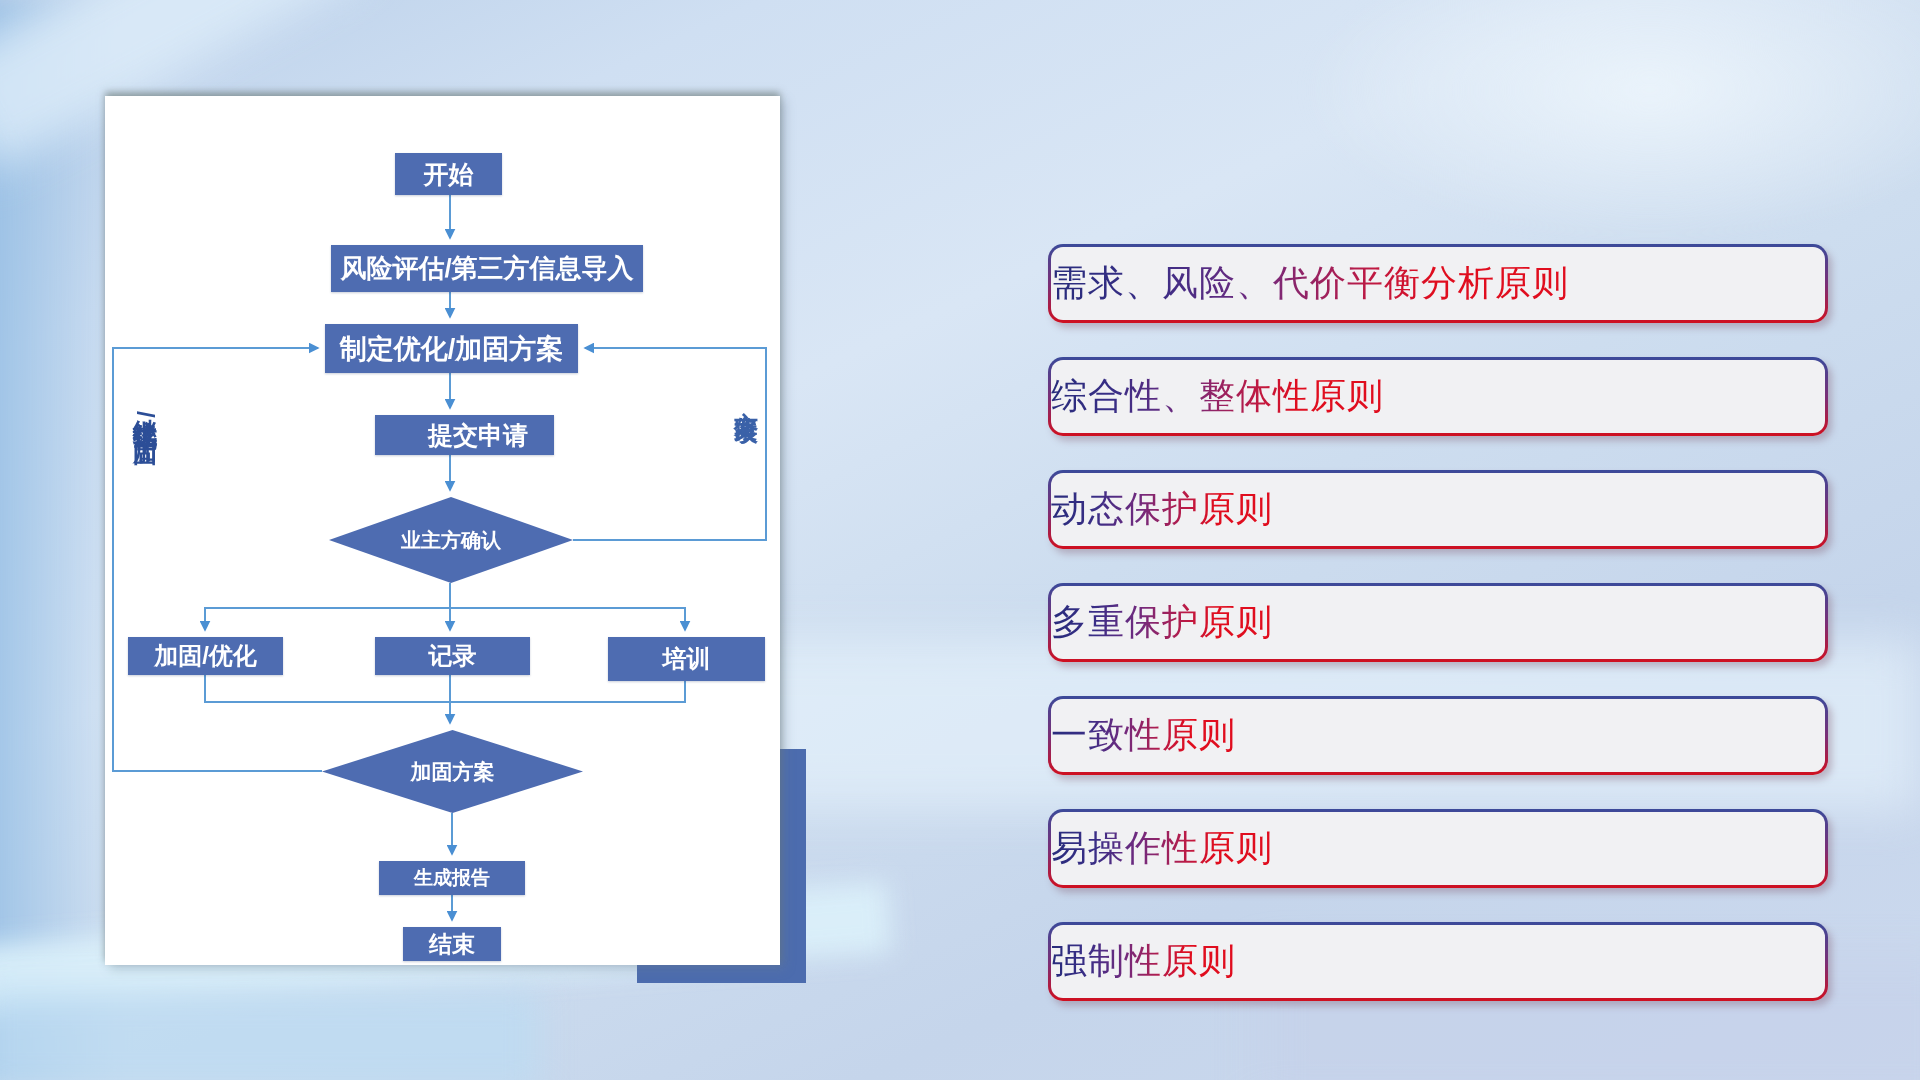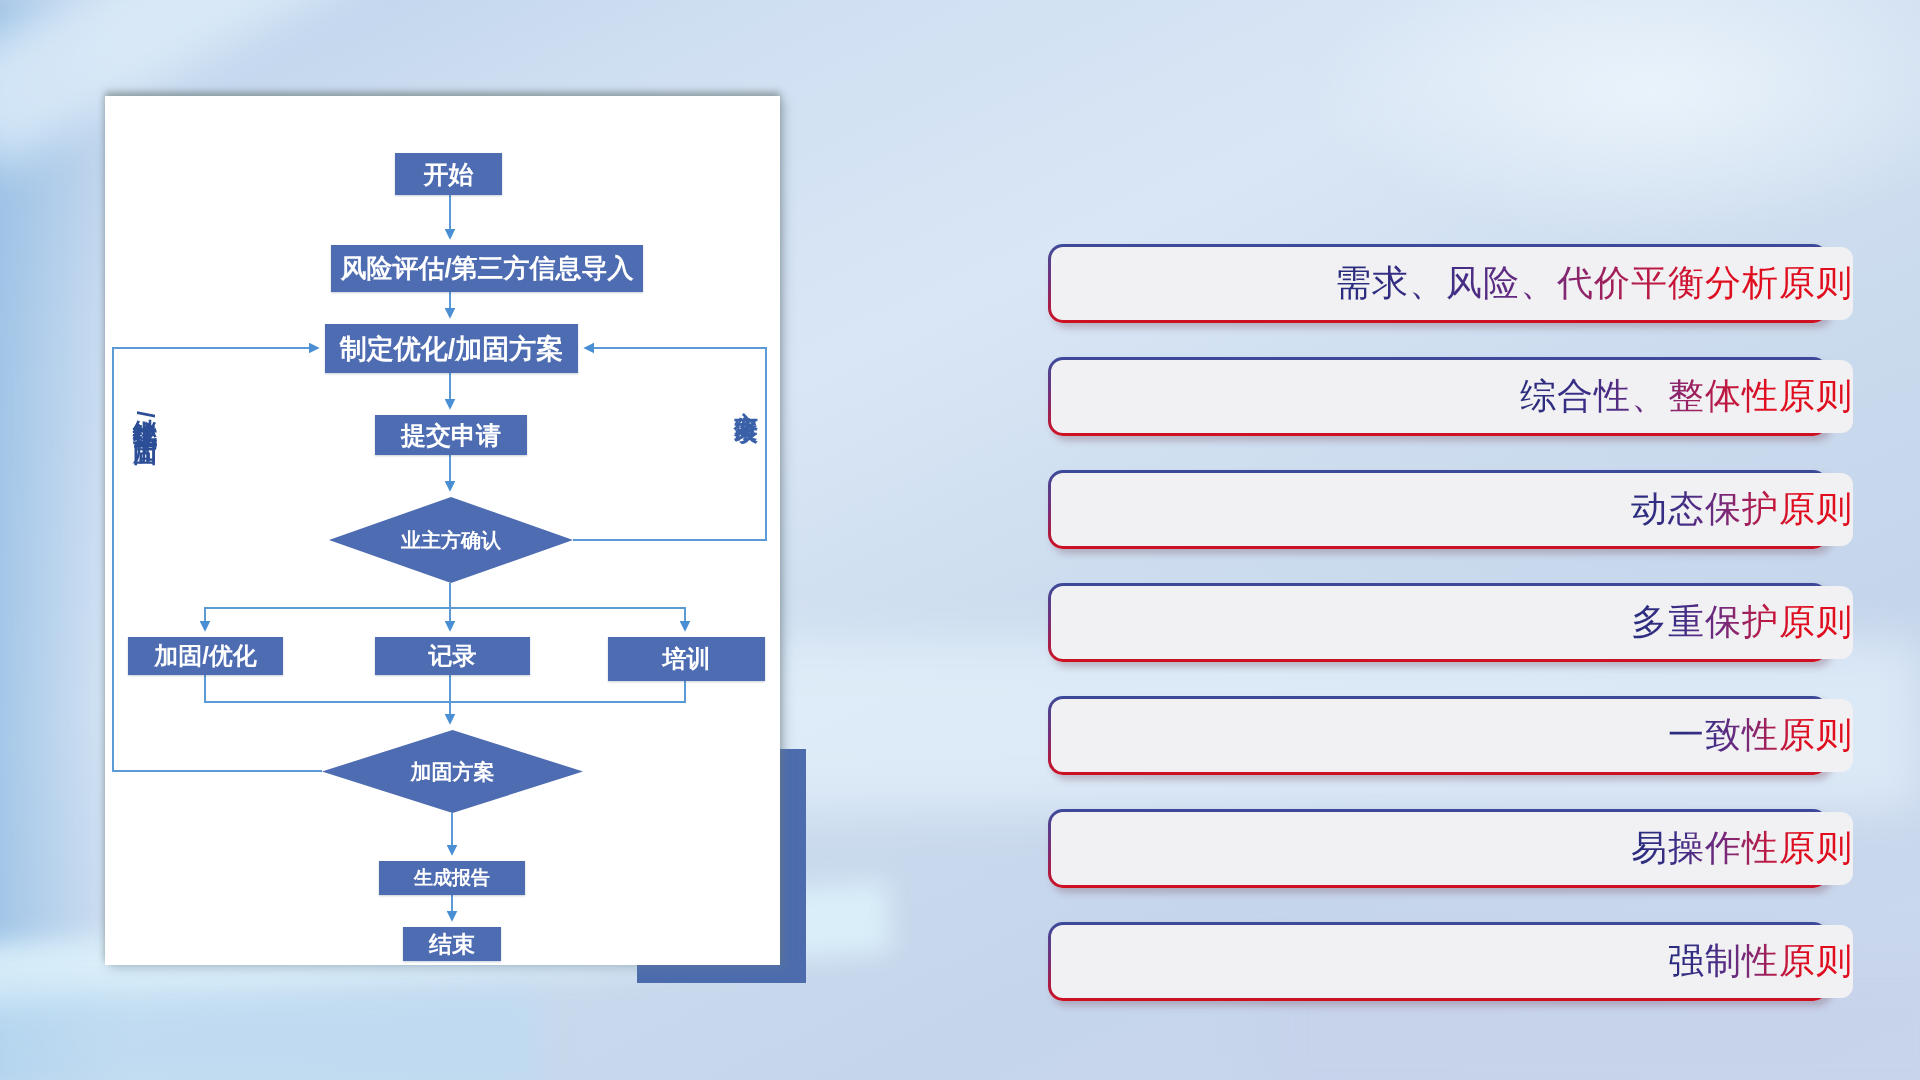--- a/index.html
+++ b/index.html
@@ -38,21 +38,21 @@
     box-shadow:0 1px 2px rgba(40,60,100,.25);white-space:nowrap;z-index:2;text-align:center;
   }
   .diamond{
     position:absolute;display:flex;align-items:center;justify-content:center;
     background:#4e6cb1;color:#fff;font-weight:bold;z-index:2;
     clip-path:polygon(50% 0,100% 50%,50% 100%,0 50%);
   }
   .n-start{left:290px;top:57px;width:107px;height:42px;font-size:25px;}
   .n-risk{left:190px;top:149px;width:312px;height:47px;font-size:26px;margin-left:36px;}
   .n-plan{left:220px;top:228px;width:253px;height:49px;font-size:27px;}
-  .n-submit{left:270px;top:319px;width:152px;height:40px;font-size:25px;}
+  .n-submit{left:270px;top:319px;width:152px;height:40px;font-size:25px;padding-left:27px;}
   .d-owner{left:224px;top:401px;width:244px;height:86px;font-size:20px;}
   .n-reinforce{left:23px;top:541px;width:155px;height:38px;font-size:24px;}
   .n-record{left:270px;top:541px;width:155px;height:38px;font-size:24px;}
   .n-training{left:503px;top:541px;width:157px;height:44px;font-size:24px;}
   .d-check{left:217px;top:634px;width:261px;height:83px;font-size:21px;}
   .n-report{left:274px;top:765px;width:146px;height:34px;font-size:19px;font-family:Liberation Mono, monospace;}
   .n-end{left:298px;top:831px;width:98px;height:34px;font-size:23px;}
   .v-label{
     position:absolute;writing-mode:vertical-rl;text-orientation:mixed;
     font-weight:bold;font-size:24px;letter-spacing:3px;line-height:1;z-index:2;
@@ -67,21 +67,21 @@
     text-shadow:2px 2px 2px rgba(55,70,125,.30);
   }
   .principles{position:absolute;left:1048px;top:244px;width:780px;}
   .p-box{
     width:100%;height:79px;border-radius:15px;margin-bottom:34px;box-sizing:border-box;padding:3px;
     background:linear-gradient(180deg,#3b4a9a 0%,#7c2d75 52%,#d00f1f 100%);
     box-shadow:4px 5px 7px rgba(125,85,105,.35);
   }
   .p-inner{
     width:100%;height:100%;border-radius:12px;background:#f1f1f3;
-    display:flex;align-items:center;justify-content:flex-end;padding-left:28px;
+    display:flex;align-items:center;justify-content:flex-start;
   }
   .p-text{
     font-size:36px;font-weight:500;letter-spacing:1px;white-space:nowrap;
     background:linear-gradient(90deg,#282c7c 0%,#3a2e86 20%,#722a7e 40%,#b81b48 60%,#e00d1e 74%,#e00d1e 100%);
     -webkit-background-clip:text;background-clip:text;color:transparent;
   }
 </style>
 </head>
 <body>
 

